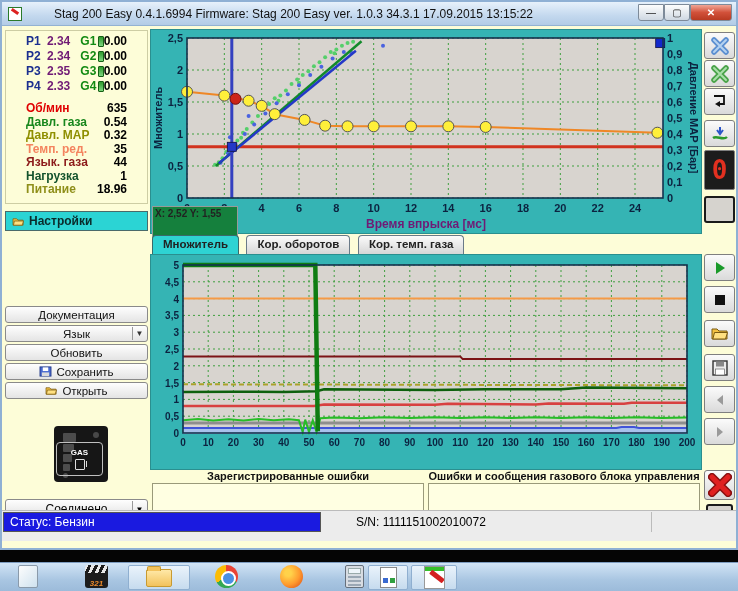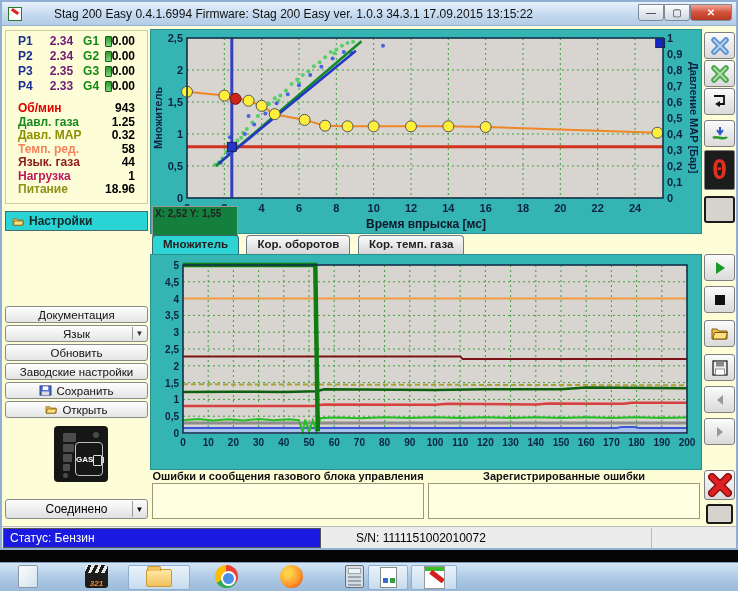--- a/index.html
+++ b/index.html
@@ -17,21 +17,21 @@
   .title-text { font-size:12px; color:#111; white-space:nowrap;margin-left:27px; }
   .win-controls { position:absolute; right:4px; top:2px; display:flex; }
   .wc { height:17px; border:1px solid #7d8a99; border-radius:0 0 3px 3px; font-size:10px; text-align:center;
     background:linear-gradient(#fdfdfd,#cfd8e2); color:#222; line-height:15px; }
   .wc.min,.wc.max { width:26px; }
   .wc.close { width:42px; background:linear-gradient(#f1a696,#d2513a 50%,#b83a22); color:#fff; font-weight:bold; }
 
   .client { position:relative; width:734px; height:522px; background:#fdfdd8; }
 
   
-  .params-box { position:absolute; left:3px; top:4px; width:143px; height:174px; border:1px solid #cdcda4; padding:3px 12px; }
+  .params-box { position:absolute; left:3px; top:4px; width:143px; height:174px; border:1px solid #cdcda4; padding:3px 20px; }
   .p-row { display:flex; align-items:center; font-size:12px; font-weight:bold; line-height:15px; }
   .p-lab { width:22px; color:#1b2f8f; }
   .p-val { width:34px; text-align:right; color:#701a75; }
   .g-lab { width:22px; margin-left:10px; color:#128a12; }
   .inj { width:7px; height:11px; background:linear-gradient(#2d9a2d,#7ed67e); border:1px solid #166016; border-radius:1px; }
   .g-val { margin-left:auto; color:#000; }
   .prm-rows { margin-top:8px; }
   .prm-row { display:flex; font-size:12px; font-weight:bold; line-height:13.5px; }
   .prm-val { margin-left:auto; color:#000; }
 
@@ -43,45 +43,45 @@
   .sbtn .drop { position:absolute; right:1px; top:1px; bottom:1px; width:14px; border-left:1px solid #999;
     display:flex; align-items:center; justify-content:center; font-size:8px; color:#333; }
   .mini-ic { width:13px; height:11px; margin-right:4px; }
 
   .gas-panel { position:absolute; left:52px; top:400px; width:54px; height:56px; background:#161616; border-radius:4px; }
   .gas-led { position:absolute; right:9px; top:6px; width:6px; height:6px; border-radius:50%; background:#484848; }
   .gas-bars { position:absolute; left:9px; top:7px; }
   .gas-bars div { background:#4c4c4c; margin-bottom:2px; border-radius:1px; }
   .gb1{width:13px;height:9px;} .gb2{width:11px;height:8px;} .gb3{width:9px;height:8px;} .gb4{width:7px;height:7px;}
   .gb5{width:5px;height:5px;border-radius:50% !important;}
-  .gas-btn { position:absolute; right:5px; bottom:6px; width:28px; height:34px; border:1px solid #c0c0c0; border-radius:4px;
-    display:flex; flex-direction:row; align-items:center; justify-content:center; }
+  .gas-btn { position:absolute; right:5px; bottom:6px; width:47px; height:34px; border:1px solid #c0c0c0; border-radius:4px;
+    display:flex; flex-direction:column; align-items:center; justify-content:center; }
   .gas-btn span { color:#fff; font-size:8px; font-weight:bold; }
   .pump { width:10px; height:11px; border:1px solid #ddd; border-radius:1px; position:relative; margin-top:2px; }
   .pump::after { content:""; position:absolute; right:-3px; top:1px; width:2px; height:6px; border-right:1px solid #ddd; }
 
   .connect-btn { position:absolute; left:3px; top:473px; width:143px; height:20px; border:1px solid #8a8a8a; border-radius:3px;
     background:linear-gradient(#fefefe,#e0e0e0); font-size:12px; display:flex; align-items:center; justify-content:center; }
 
   
-  .statusbar { position:absolute; left:0; bottom:0; width:734px; height:22px; background:#ececec; border-top:1px solid #bbb; font-size:12px; }
+  .statusbar { position:absolute; left:0; bottom:7px; width:734px; height:31px; background:#ececec; border-top:1px solid #bbb; font-size:12px; }
   .status-fuel { position:absolute; left:1px; top:1px; width:318px; height:20px; background:#1a1ae0; color:#fff;
     display:flex; align-items:center; padding-left:6px; border:1px solid #555; }
   .status-sn { position:absolute; left:322px; top:1px; width:300px; height:20px; color:#000;
     display:flex; align-items:center; padding-left:4px; border-right:1px solid #bbb;margin-left:28px; }
 
   
   .chart-box { position:absolute; background:#35b4b4; border:1px solid #2a8f8f; }
   #chart1 { left:148px; top:3px; width:552px; height:205px; }
   #chart2 { left:148px; top:228px; width:552px; height:216px; }
   .vlab { position:absolute; writing-mode:vertical-rl; font-size:11px; font-weight:bold; color:#0c2340;
     text-align:center; height:160px; top:8px; }
   .vlab.left { left:1px; transform:rotate(180deg); }
   .vlab.right { right:1px; }
-  .xlabel { position:absolute; left:0; right:0; top:187px; text-align:center; font-size:12px; font-weight:bold; color:#0f172a; }
+  .xlabel { position:absolute; left:0; right:0; top:187px; text-align:center; font-size:12px; font-weight:bold; color:#701a75; }
   .cursor-box { position:absolute; left:1px; top:176px; width:86px; height:32px; background:#15803d; border:1px solid #999;
     font-size:10px; font-weight:bold; color:#222; padding-left:2px; line-height:14px; }
 
   .tabs { position:absolute; left:148px; top:208px; width:552px; height:20px; padding-left:2px; }
   .tab { display:inline-block; height:19px; padding:2px 10px 0; margin-right:3px; border:1px solid #6a7a88; border-bottom:none;
     border-radius:4px 4px 0 0; background:linear-gradient(#fbfbfb,#d6d6d6); font-size:11.5px; font-weight:bold; color:#222; }
   .tab.active { background:#2ed3d3; border-color:#3a6a6a; }
 
   
   .errors { position:absolute; left:148px; top:444px; width:552px; height:52px; }
@@ -172,40 +172,40 @@
         <div class="p-row">
           <span class="p-lab">P4</span>
           <span class="p-val">2.33</span>
           <span class="g-lab">G4</span>
           <span class="inj"></span>
           <span class="g-val">0.00</span>
         </div>
         <div class="prm-rows">
           <div class="prm-row">
               <span style="color: rgb(224, 0, 0);">Об/мин</span>
-              <span class="prm-val">943</span>
+              <span class="prm-val">635</span>
             </div>
           <div class="prm-row">
               <span style="color: rgb(24, 135, 29);">Давл. газа</span>
-              <span class="prm-val">1.25</span>
+              <span class="prm-val">0.54</span>
             </div>
           <div class="prm-row">
               <span style="color: rgb(143, 143, 0);">Давл. MAP</span>
               <span class="prm-val">0.32</span>
             </div>
           <div class="prm-row">
               <span style="color: rgb(244, 132, 95);">Темп. ред.</span>
-              <span class="prm-val">58</span>
+              <span class="prm-val">35</span>
             </div>
           <div class="prm-row">
               <span style="color: rgb(140, 26, 26);">Язык. газа</span>
               <span class="prm-val">44</span>
             </div>
           <div class="prm-row">
-              <span style="color: #be185d;">Нагрузка</span>
+              <span style="color: #14532d;">Нагрузка</span>
               <span class="prm-val">1</span>
             </div>
           <div class="prm-row">
               <span style="color: rgb(143, 143, 26);">Питание</span>
               <span class="prm-val">18.96</span>
             </div>
         </div>
       </div>
 
       <div class="settings-btn">
@@ -219,23 +219,20 @@
       <div class="side-buttons">
         <div class="sbtn">
             <span>Документация</span>
           </div>
         <div class="sbtn">
             <span>Язык</span>
           <span class="drop">▼</span>
           </div>
         <div class="sbtn">
             <span>Обновить</span>
-          </div>
-        <div class="sbtn">
-            <span>Заводские настройки</span>
           </div>
         <div class="sbtn">
           <svg class="mini-ic" viewBox="0 0 14 12">
               <rect x="1" y="1" width="12" height="10" fill="#4a6ad0" stroke="#223a88"></rect>
               <rect x="4" y="1.5" width="6" height="4" fill="#fff"></rect>
               <rect x="3" y="7" width="8" height="4" fill="#dcdcdc"></rect>
             </svg>
           <span>Сохранить</span>
           </div>
         <div class="sbtn">
@@ -478,22 +475,22 @@
             <text x="28" y="81.2" text-anchor="end" font-size="10" font-weight="bold" fill="#0c2340">3</text>
             <text x="28" y="64.4" text-anchor="end" font-size="10" font-weight="bold" fill="#0c2340">3,5</text>
             <text x="28" y="47.599999999999994" text-anchor="end" font-size="10" font-weight="bold" fill="#0c2340">4</text>
             <text x="28" y="30.799999999999983" text-anchor="end" font-size="10" font-weight="bold" fill="#0c2340">4,5</text>
             <text x="28" y="14" text-anchor="end" font-size="10" font-weight="bold" fill="#0c2340">5</text>
           </svg>
       </div>
 
       <div class="errors">
         <div class="err-heads">
+          <span>Зарегистрированные ошибки</span>
           <span>Ошибки и сообщения газового блока управления</span>
-          <span>Зарегистрированные ошибки</span>
         </div>
         <div class="err-box l"></div>
         <div class="err-box r"></div>
       </div>
 
       <div class="rtb" style="top:6px">
         <svg width="20" height="20" viewBox="0 0 20 20">
             <path d="M4 4 L16 16 M16 4 L4 16" stroke="#5b8fd0" stroke-width="5.5" stroke-linecap="round"></path>
             <path d="M4 4 L16 16 M16 4 L4 16" stroke="#b4d2f0" stroke-width="2" stroke-linecap="round"></path>
           </svg>

